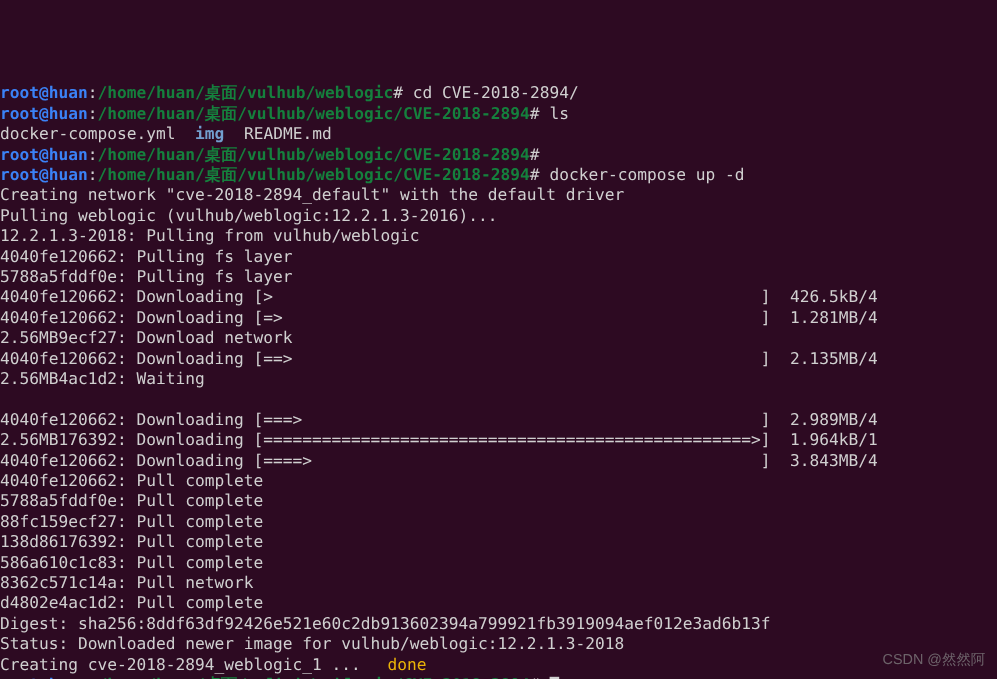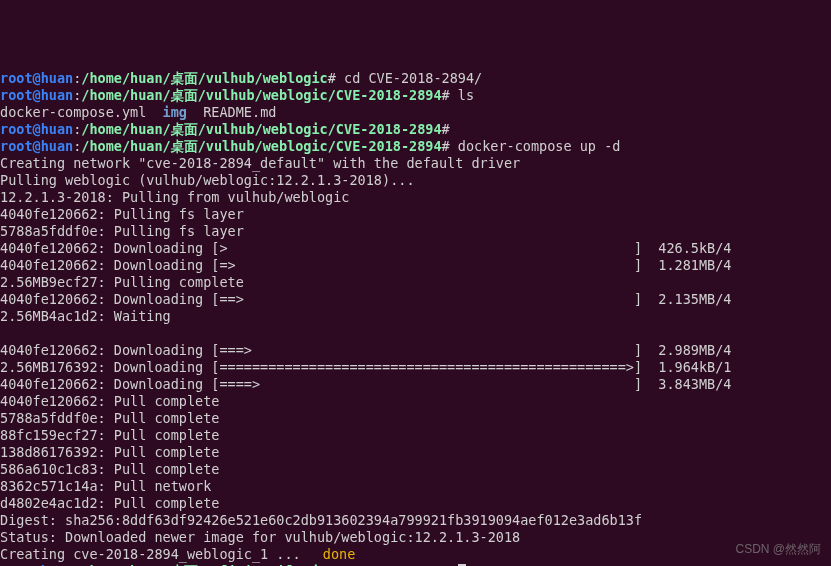--- a/index.html
+++ b/index.html
@@ -16,21 +16,21 @@
       width: 831px;
       height: 566px;
       overflow: hidden;
       white-space: pre;
       padding: 2px 0;
     }
     .term {
       display: block;
     }
     .prompt-user { color: #3b82f6; font-weight: bold; }
-    .prompt-path { color: #86efac; font-weight: bold; }
+    .prompt-path { color: #15803d; font-weight: bold; }
     .prompt-hash { color: #d0d0d0; }
     .cmd { color: #d0d0d0; }
     .dir-link { color: #729fcf; font-weight: bold; text-align: right; }
     .done { color: #eab308; margin-left: 14px; }
     .cursor {
       display: inline-block;
       width: 8px;
       height: 15px;
       background: #d0d0d0;
       vertical-align: text-bottom;
@@ -50,27 +50,27 @@
 <body>
 
 
 
 <div class="term"><span><span class="prompt-user">root@huan</span><span class="prompt-hash">:</span><span class="prompt-path">/home/huan/桌面/vulhub/weblogic</span><span class="prompt-hash">#</span> <span class="cmd">cd CVE-2018-2894/</span></span>
 <span><span class="prompt-user">root@huan</span><span class="prompt-hash">:</span><span class="prompt-path">/home/huan/桌面/vulhub/weblogic/CVE-2018-2894</span><span class="prompt-hash">#</span> <span class="cmd">ls</span></span>
 <span><span>docker-compose.yml</span>  <span class="dir-link">img</span>  <span>README.md</span></span>
 <span><span class="prompt-user">root@huan</span><span class="prompt-hash">:</span><span class="prompt-path">/home/huan/桌面/vulhub/weblogic/CVE-2018-2894</span><span class="prompt-hash">#</span></span>
 <span><span class="prompt-user">root@huan</span><span class="prompt-hash">:</span><span class="prompt-path">/home/huan/桌面/vulhub/weblogic/CVE-2018-2894</span><span class="prompt-hash">#</span> <span class="cmd">docker-compose up -d</span></span>
 <span>Creating network "cve-2018-2894_default" with the default driver</span>
-<span>Pulling weblogic (vulhub/weblogic:12.2.1.3-2018)...</span>
+<span>Pulling weblogic (vulhub/weblogic:12.2.1.3-2016)...</span>
 <span>12.2.1.3-2018: Pulling from vulhub/weblogic</span>
 <span>4040fe120662: Pulling fs layer</span>
 <span>5788a5fddf0e: Pulling fs layer</span>
 <span>4040fe120662: Downloading [&gt;                                                  ]  426.5kB/4</span>
 <span>4040fe120662: Downloading [=&gt;                                                 ]  1.281MB/4</span>
-<span>2.56MB9ecf27: Pulling complete</span>
+<span>2.56MB9ecf27: Download network</span>
 <span>4040fe120662: Downloading [==&gt;                                                ]  2.135MB/4</span>
 <span>2.56MB4ac1d2: Waiting</span>
 
 <span>4040fe120662: Downloading [===&gt;                                               ]  2.989MB/4</span>
 <span>2.56MB176392: Downloading [==================================================&gt;]  1.964kB/1</span>
 <span>4040fe120662: Downloading [====&gt;                                              ]  3.843MB/4</span>
 <span>4040fe120662: Pull complete</span>
 <span>5788a5fddf0e: Pull complete</span>
 <span>88fc159ecf27: Pull complete</span>
 <span>138d86176392: Pull complete</span>

